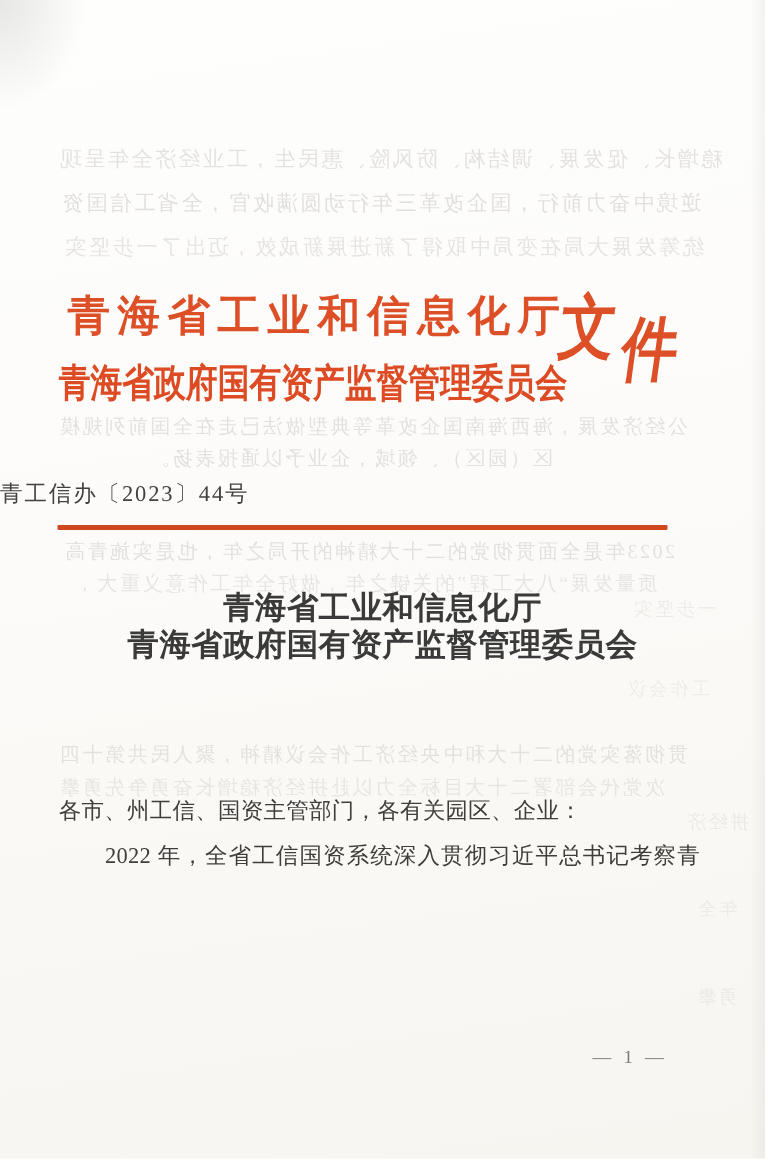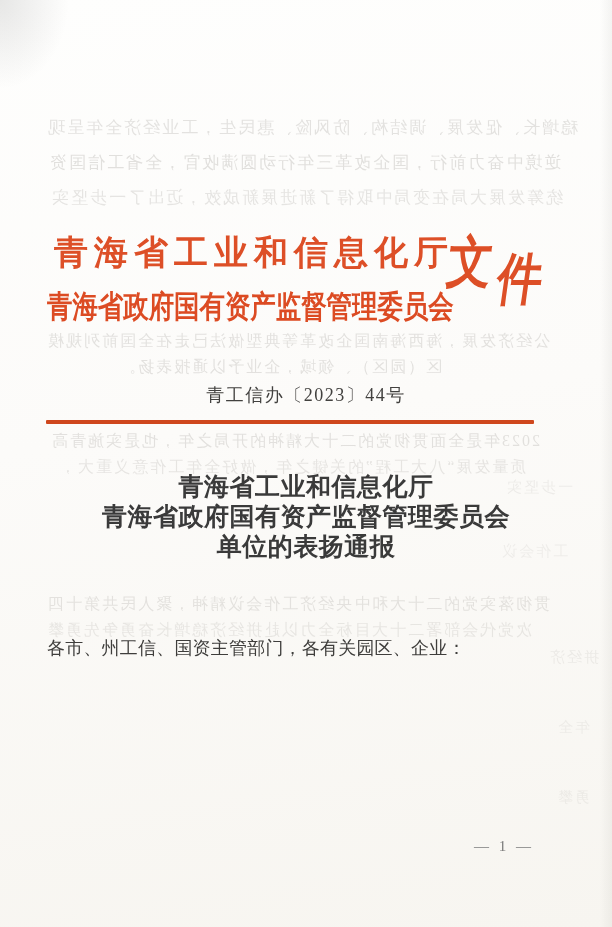--- a/index.html
+++ b/index.html
@@ -69,21 +69,21 @@
     transform: scaleX(0.8); transform-origin: 0 0;
   }
   .doc-marker .c2 {
     display: inline-block; font-size: 56px; line-height: 1;
     transform: scaleX(0.8) translateY(17px); transform-origin: 0 0;
     margin-left: -8px;
   }
 
   .doc-number {
     position: absolute; top: 383px; left: 0; width: 612px;
-    text-align: center;
+    text-align: left;
     font-size: 18px; color: #42413f;
     letter-spacing: 1.5px;
   }
 
   .red-rule {
     position: absolute; top: 420px; left: 46px;
     width: 488px; height: 4px;
     background: #cf471d;
     border-radius: 1px;
   }
@@ -145,22 +145,22 @@
     <span class="c2">件</span>
   </div>
 
   <div class="doc-number">青工信办〔2023〕44号</div>
 
   <div class="red-rule"></div>
 
   <div class="title-block">
     <div>青海省工业和信息化厅</div>
     <div>青海省政府国有资产监督管理委员会</div>
-    <div>单位的表扬通报</div>
   </div>
 
   <div class="body-block">
     <div>各市、州工信、国资主管部门，各有关园区、企业：</div>
+    <div class="j indent">2022 年，全省工信国资系统深入贯彻习近平总书记考察青</div>
   </div>
 
   <div class="page-num">— 1 —</div>
 
 </div>
 
 </body></html>

